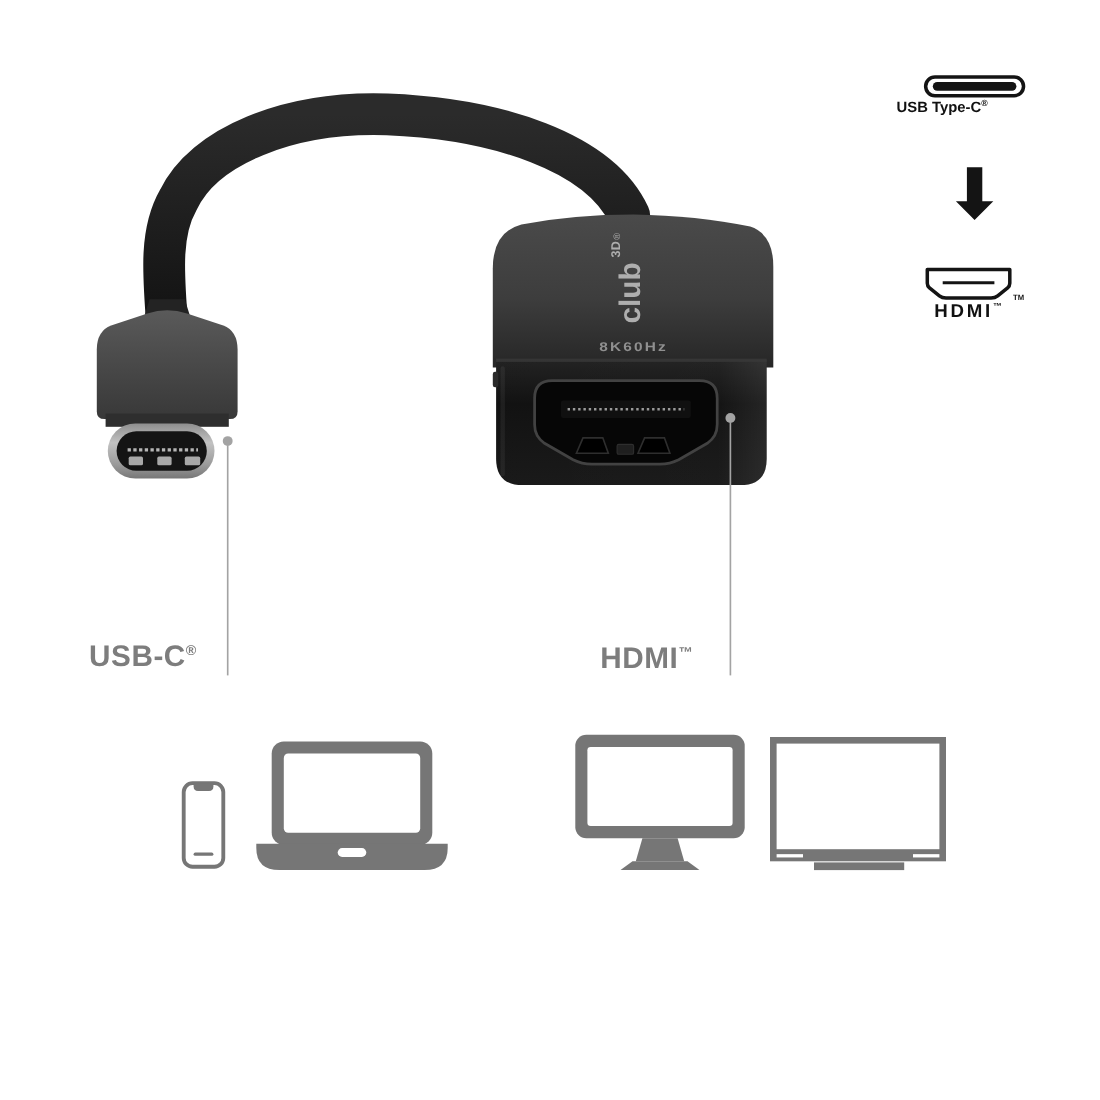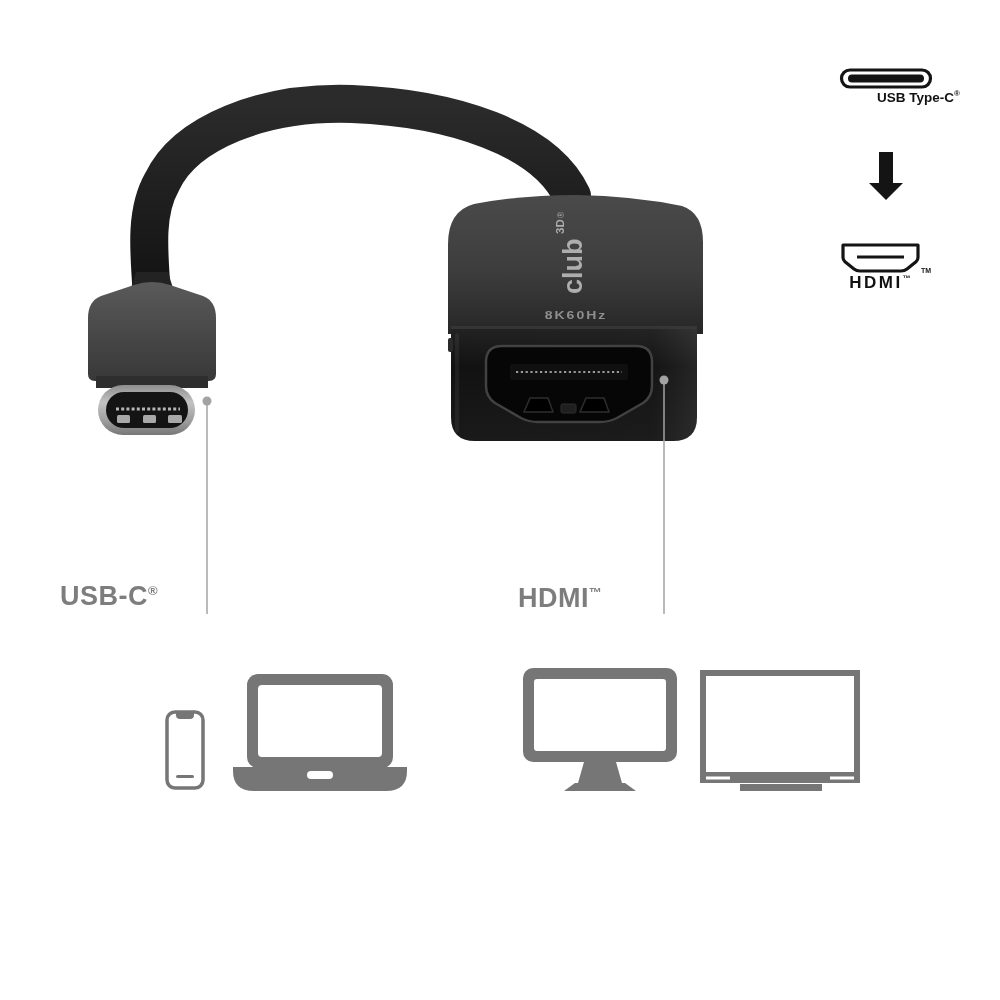--- a/index.html
+++ b/index.html
@@ -1,24 +1,24 @@
 <!DOCTYPE html>
 <html><head>
 <meta charset="utf-8">
 <style>
   html,body{margin:0;padding:0;background:#fff;}
   #stage{position:relative;width:1000px;height:1000px;background:#ffffff;overflow:hidden;
          font-family:"Liberation Sans", sans-serif;}
   .abs{position:absolute;}
   
   .callout-label{color:#7d7d7d;font-weight:bold;font-size:27px;letter-spacing:.5px;
-                 text-align:left;white-space:nowrap;}
+                 text-align:center;white-space:nowrap;}
   .callout-label sup{font-size:13px;font-weight:bold;}
   
-  .legend-label{color:#111;font-weight:bold;font-size:13.5px;text-align:right;white-space:nowrap;}
+  .legend-label{color:#111;font-weight:bold;font-size:13.5px;text-align:left;white-space:nowrap;}
   .legend-label sup{font-size:8px;}
   .hdmi-word{color:#111;font-weight:bold;font-size:17px;letter-spacing:2.5px;text-align:center;white-space:nowrap;}
   .hdmi-word sup{font-size:8px;letter-spacing:0;}
   svg{display:block;}
 </style>
 </head>
 <body>
 
 <div id="stage">
 

